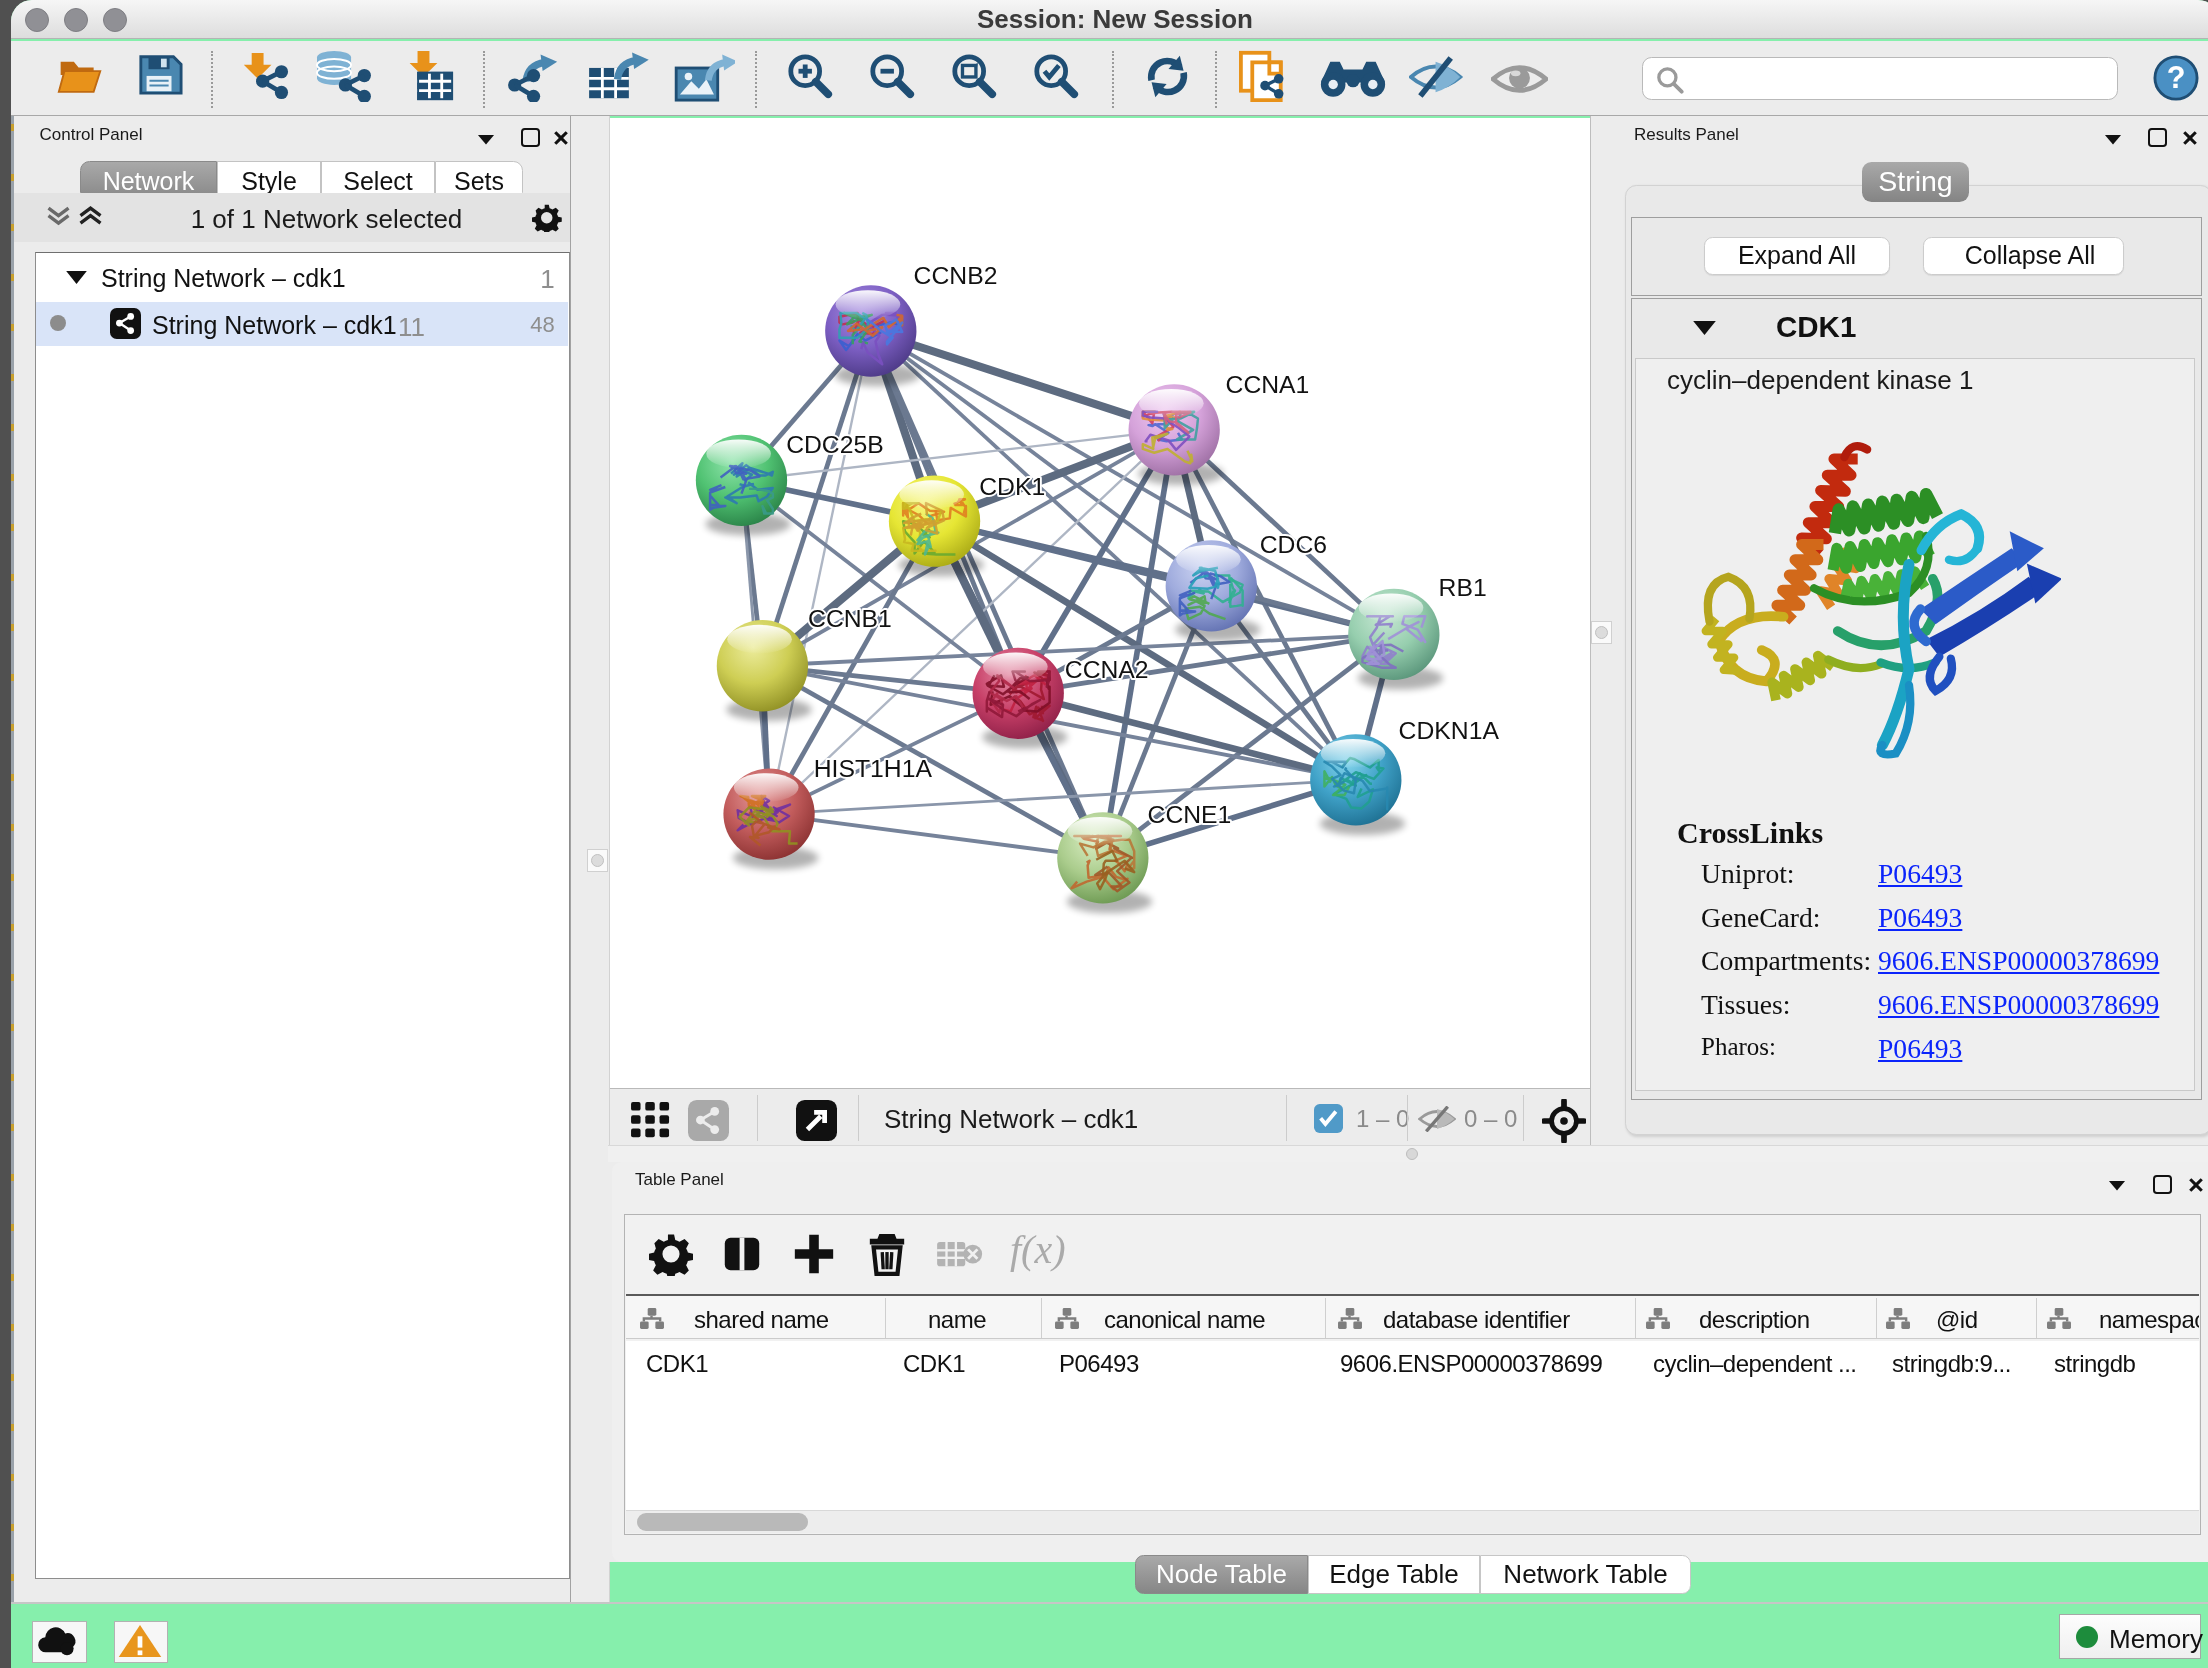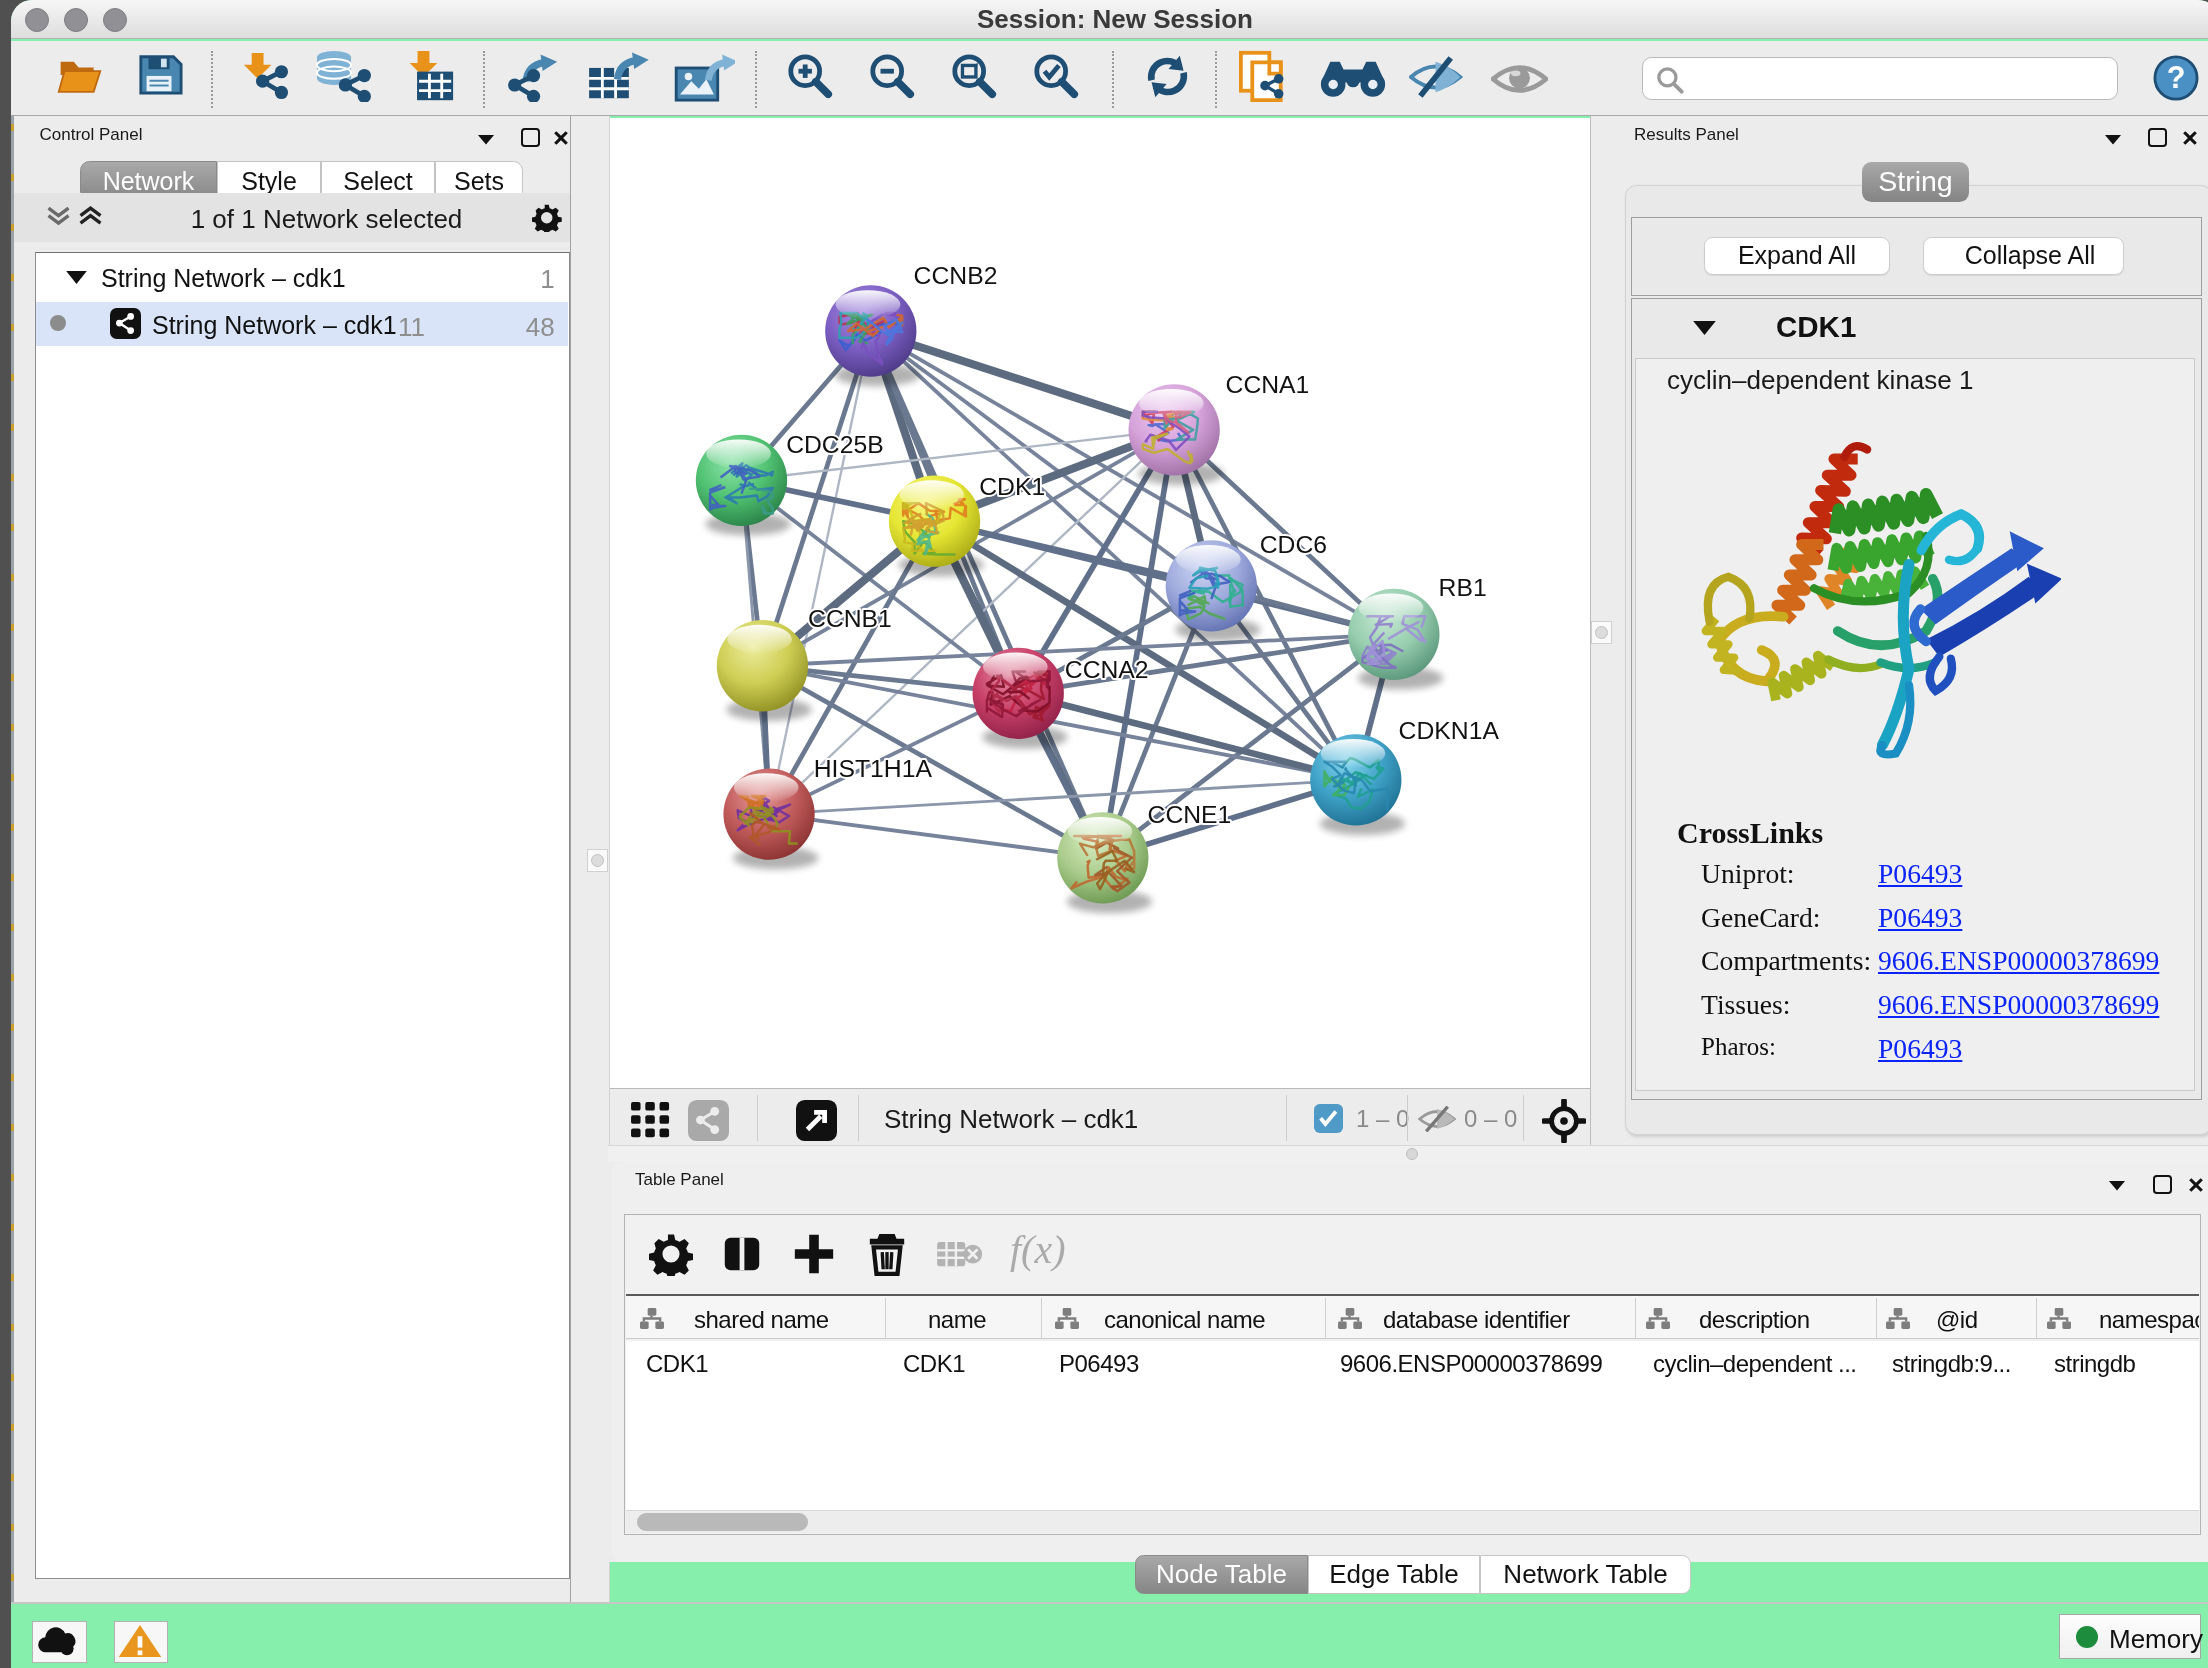--- a/index.html
+++ b/index.html
@@ -302,21 +302,21 @@
                 <circle cx="22" cy="24" r="3.6"></circle>
               </g>
               <g stroke="#fff" stroke-width="2.6">
                 <line x1="22" y1="9" x2="10" y2="16"></line>
                 <line x1="10" y1="16" x2="22" y2="24"></line>
               </g>
             </svg>
         </div>
         <div class="abs" style="left:116px; top:8.6px; font-size:25px; color:#111;">String Network – cdk1</div>
         <div class="abs" style="left:337px; top:9.5px; width:52px; text-align:right; font-size:26px; color:#8e8e8e;">11</div>
-        <div class="abs" style="right:13.3px; top:9.5px; font-size:26px; color:#8e8e8e;">48</div>
+        <div class="abs" style="right:13.3px; top:9.5px; font-size:22px; color:#8e8e8e;">48</div>
       </div>
     </div>
   </div>
 
   <div class="abs" style="left:0;top:116px;width:2.9px;height:1486px;background:repeating-linear-gradient(#9aa2aa 0px,#9aa2aa 7.6px,#c8a030 7.6px,#c8a030 15px,#9aa2aa 15px,#9aa2aa 50px);"></div>
 
   <div id="vsplitL"></div>
   <div id="vsplitR"></div>
 
   <div id="canvas">

